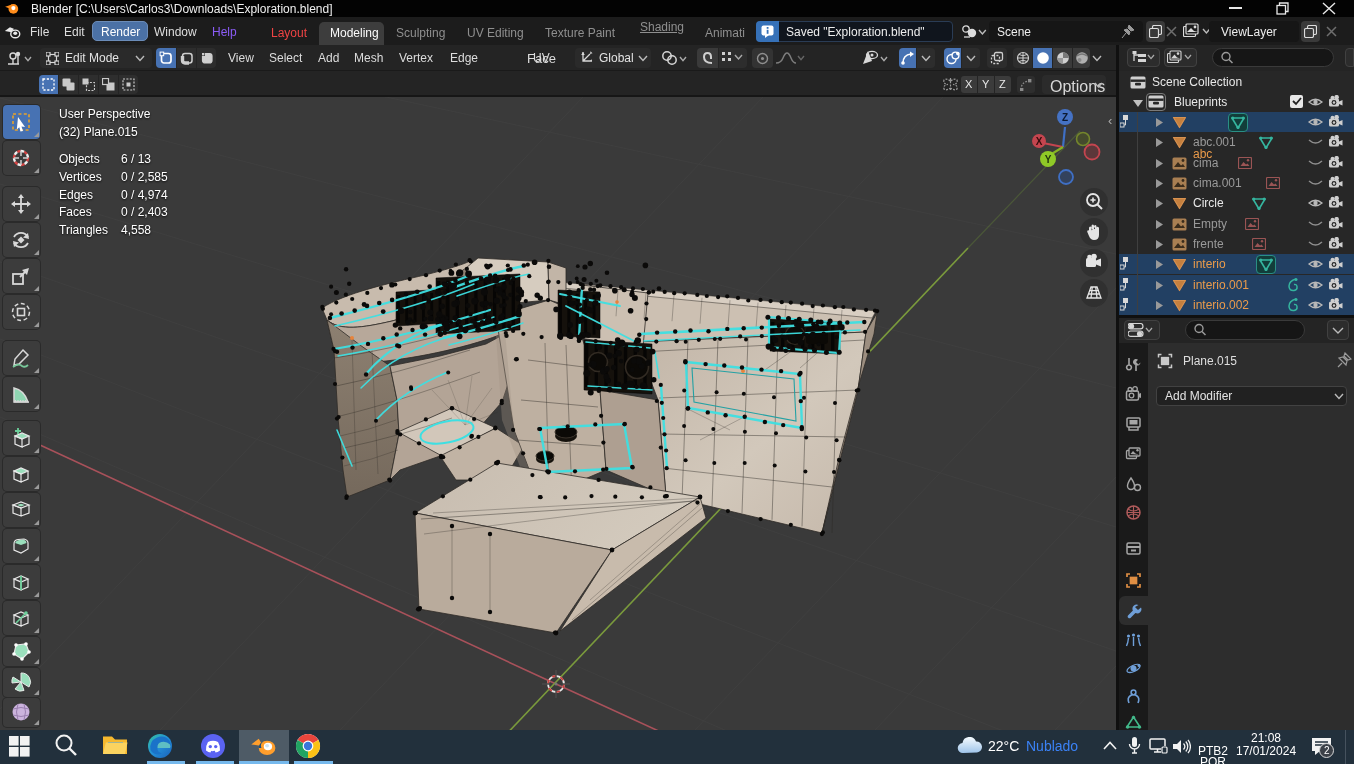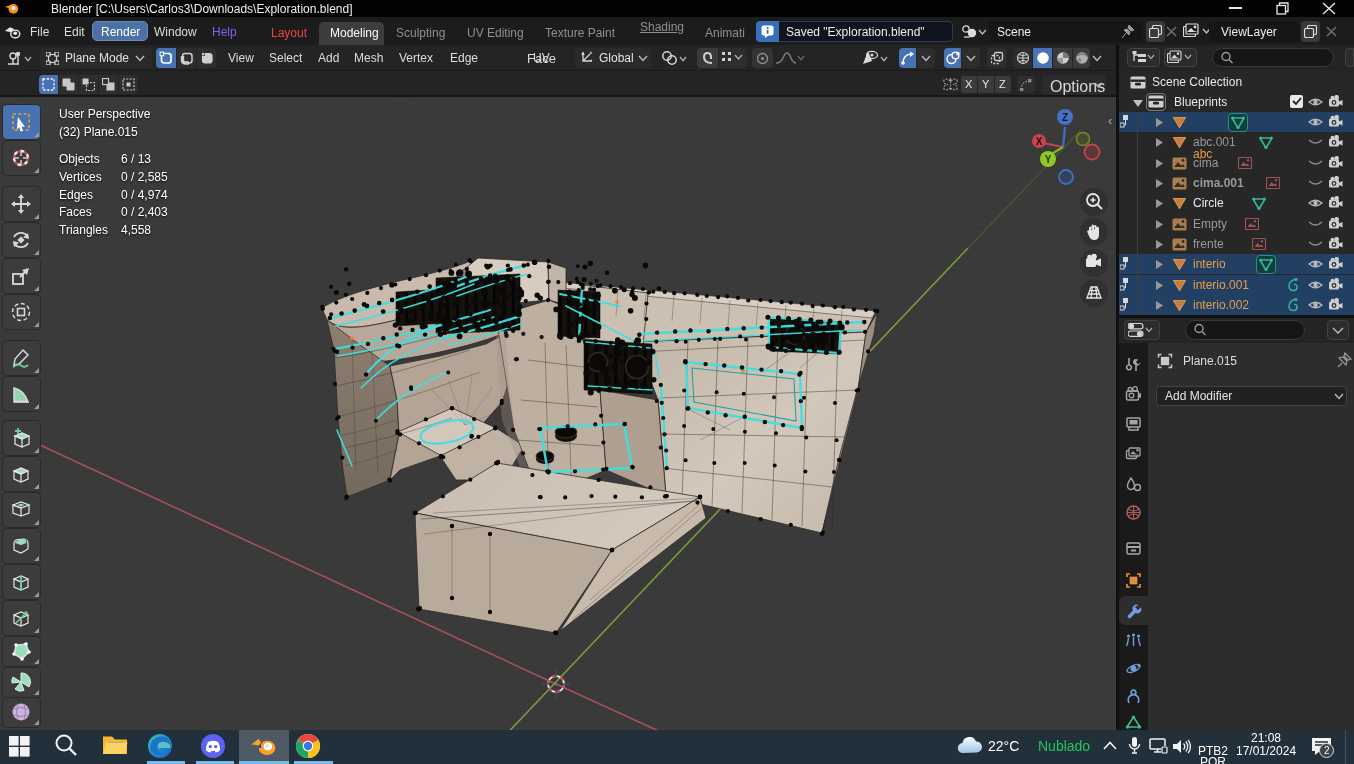--- a/index.html
+++ b/index.html
@@ -9,21 +9,21 @@
 .t{position:absolute;white-space:nowrap;}
 </style></head><body>
 <div id="root">
 
 <div class="abs" style="left:0;top:0;width:1354px;height:17px;background:#030303;"></div>
 <svg class="abs" style="left:5px;top:2px" width="15" height="13" viewBox="0 0 17 15">
  <circle cx="9.5" cy="8" r="5.6" fill="#ff8d1c"></circle>
  <circle cx="9.5" cy="7" r="2.4" fill="#fff"></circle>
  <path d="M0,5.5 L8,3 L5,7.5 Z" fill="#ff8d1c"></path>
 </svg>
-<div class="t" style="left:31px;top:2px;font-size:12px;color:#efefef;margin-left:20px;">Blender [C:\Users\Carlos3\Downloads\Exploration.blend]</div>
+<div class="t" style="left:31px;top:2px;font-size:12px;color:#efefef;">Blender [C:\Users\Carlos3\Downloads\Exploration.blend]</div>
 <div class="abs" style="left:1229px;top:7px;width:13px;height:1.6px;background:#e8e8e8;"></div>
 <svg class="abs" style="left:1276px;top:2px" width="13" height="13">
       <path d="M3.5,3.5 V1 H12 V9.5 H9.5" fill="none" stroke="#e8e8e8" stroke-width="1.3"></path>
       <rect x="1" y="3.5" width="8.5" height="8.5" fill="none" stroke="#e8e8e8" stroke-width="1.3"></rect>
     </svg>
 <svg class="abs" style="left:1322px;top:2px" width="14" height="13">
       <path d="M1,1 L13,12 M13,1 L1,12" stroke="#e8e8e8" stroke-width="1.4"></path>
     </svg>
 
 <div class="abs" style="left:0;top:17px;width:1354px;height:28px;background:#1c1c1c;"></div>
@@ -104,21 +104,21 @@
  <path d="M19,7 l3,3.6 3,-3.6" fill="none" stroke="#aaa" stroke-width="1.4"></path>
 </svg>
 <div class="abs" style="left:40px;top:48px;width:112px;height:20px;background:#2a2a2a;border-radius:4px;"></div>
 <svg class="abs" style="left:46px;top:52px" width="13" height="13">
  <rect x="2.5" y="2.5" width="8" height="8" fill="none" stroke="#d8d8d8" stroke-width="1.2"></rect>
  <rect x="0" y="0" width="4" height="4" fill="#2a2a2a" stroke="#d8d8d8" stroke-width="1.2"></rect>
  <rect x="9" y="0" width="4" height="4" fill="#2a2a2a" stroke="#d8d8d8" stroke-width="1.2"></rect>
  <rect x="0" y="9" width="4" height="4" fill="#2a2a2a" stroke="#d8d8d8" stroke-width="1.2"></rect>
  <rect x="9" y="9" width="4" height="4" fill="#2a2a2a" stroke="#d8d8d8" stroke-width="1.2"></rect>
 </svg>
-<div class="t" style="left:65px;top:51px;font-size:12px;color:#e3e3e3;">Plane Mode</div>
+<div class="t" style="left:65px;top:51px;font-size:12px;color:#e3e3e3;">Edit Mode</div>
 <svg class="abs" style="left:135px;top:55px" width="10" height="8">
       <path d="M1,1 l4,4.5 4,-4.5" fill="none" stroke="#bbb" stroke-width="1.4"></path>
     </svg>
 
 <div class="abs" style="left:156px;top:48px;width:20px;height:20px;background:#4772b3;border-radius:4px 0 0 4px;"></div>
 <div class="abs" style="left:177px;top:48px;width:19px;height:20px;background:#2d2d2d;"></div>
 <div class="abs" style="left:197px;top:48px;width:19px;height:20px;background:#2d2d2d;border-radius:0 4px 4px 0;"></div>
 <svg class="abs" style="left:159px;top:51px" width="14" height="14">
       <rect x="2.5" y="2.5" width="9.5" height="9.5" rx="2.5" fill="none" stroke="#fff" stroke-width="1.7"></rect>
       <rect x="0.6" y="0.6" width="4.6" height="4.6" fill="#fff"></rect>
@@ -1302,21 +1302,21 @@
       <circle cx="6" cy="7.5" r="1.2" fill="#cfcfcf"></circle>
     </svg>
     <svg class="abs" style="left:1155px;top:179px" width="8" height="9">
       <path d="M1,0 L8,4.5 L1,9 Z" fill="#999"></path>
     </svg>
     <svg class="abs" style="left:1172px;top:177px" width="15" height="13">
       <rect x="0.5" y="0.5" width="14" height="12" rx="1.5" fill="#a97f52"></rect>
       <path d="M2,10 L6,5 L9,8.5 L11,7 L13,10 Z" fill="#3a2c1c"></path>
       <circle cx="11" cy="3.5" r="1.4" fill="#3a2c1c"></circle>
     </svg>
-    <div class="t" style="left:1193px;top:176px;font-size:12px;color:#9a9a9a;font-weight:bold;">cima.001</div>
+    <div class="t" style="left:1193px;top:176px;font-size:12px;color:#9a9a9a;">cima.001</div>
     <svg class="abs" style="left:1266px;top:177px" width="14" height="12">
       <rect x="0.5" y="0.5" width="13" height="11" rx="1" fill="none" stroke="#9a5454" stroke-width="1.2"></rect>
       <path d="M2.5,9 L5.5,5 L8,7.5 L9.5,6.5 L11.5,9 Z" fill="#9a5454"></path>
       <circle cx="10" cy="3.2" r="1.2" fill="#9a5454"></circle>
     </svg>
     <svg class="abs" style="left:1308px;top:177px" width="15" height="12">
       <path d="M1,4 Q7.5,10 14,4" fill="none" stroke="#8f8f8f" stroke-width="1.4"></path>
     </svg>
     <svg class="abs" style="left:1328px;top:176px" width="15" height="13">
 <rect x="1" y="3.5" width="10" height="8" rx="1.5" fill="#cfcfcf"></rect>
@@ -1658,21 +1658,21 @@
     <svg class="abs" style="left:956px;top:737px" width="27" height="18">
 <defs>
         <linearGradient id="cld" x1="0" y1="0" x2="0" y2="1">
           <stop offset="0" stop-color="#f5fbff"></stop>
           <stop offset="1" stop-color="#9fc4ea"></stop>
         </linearGradient>
       </defs>
 <path d="M7,16 a5,5 0 0 1 -0.5,-10 a7,7 0 0 1 13.5,-1.5 a5.5,5.5 0 0 1 1,11 Z" fill="url(#cld)"></path>
     </svg>
     <div class="t" style="left:988px;top:738px;font-size:14px;color:#fff;text-align:center;">22°C</div>
-    <div class="t" style="left:1026px;top:738px;font-size:14px;color:#22c55e;margin-left:12px;">Nublado</div>
+    <div class="t" style="left:1026px;top:738px;font-size:14px;color:#3b82f6;">Nublado</div>
     <svg class="abs" style="left:1103px;top:741px" width="14" height="9">
       <path d="M1,8 L7,1.5 L13,8" fill="none" stroke="#f2f2f2" stroke-width="1.6"></path>
     </svg>
     <svg class="abs" style="left:1128px;top:736px" width="13" height="21">
       <rect x="4" y="1" width="5" height="10" rx="2.5" fill="#f2f2f2"></rect>
       <path d="M1.5,8 a5,5 0 0 0 10,0 M6.5,13 V17 M4,17 H9" stroke="#f2f2f2" stroke-width="1.4" fill="none"></path>
     </svg>
     <svg class="abs" style="left:1149px;top:738px" width="20" height="17">
       <rect x="1" y="1" width="15" height="10" rx="1" fill="none" stroke="#f2f2f2" stroke-width="1.5"></rect>
       <path d="M5,14 H12 M8.5,11 V14" stroke="#f2f2f2" stroke-width="1.5"></path>

